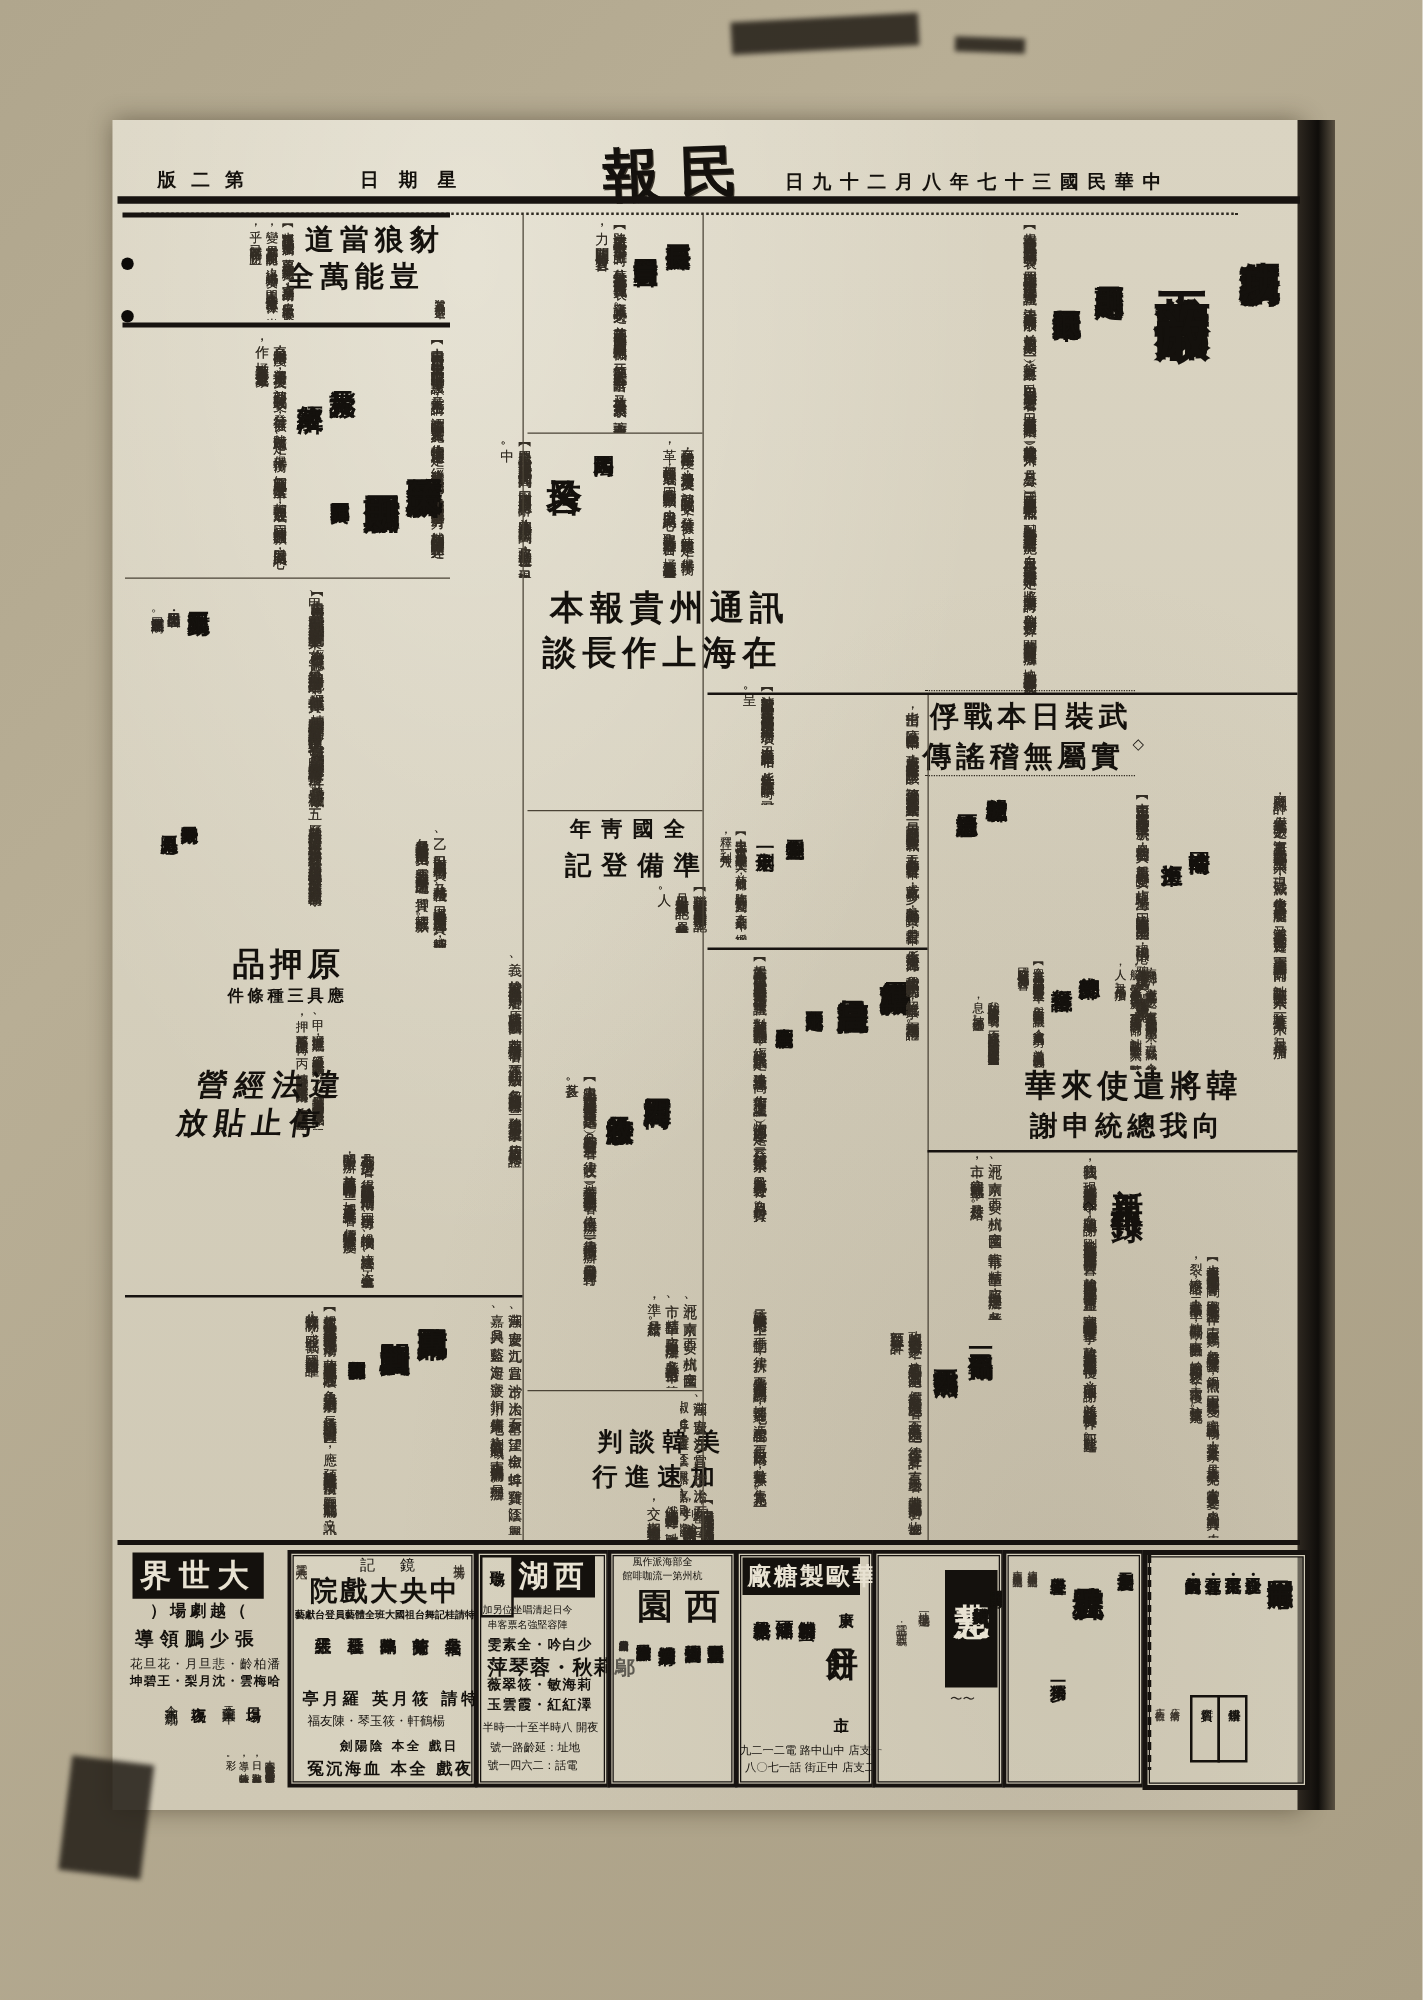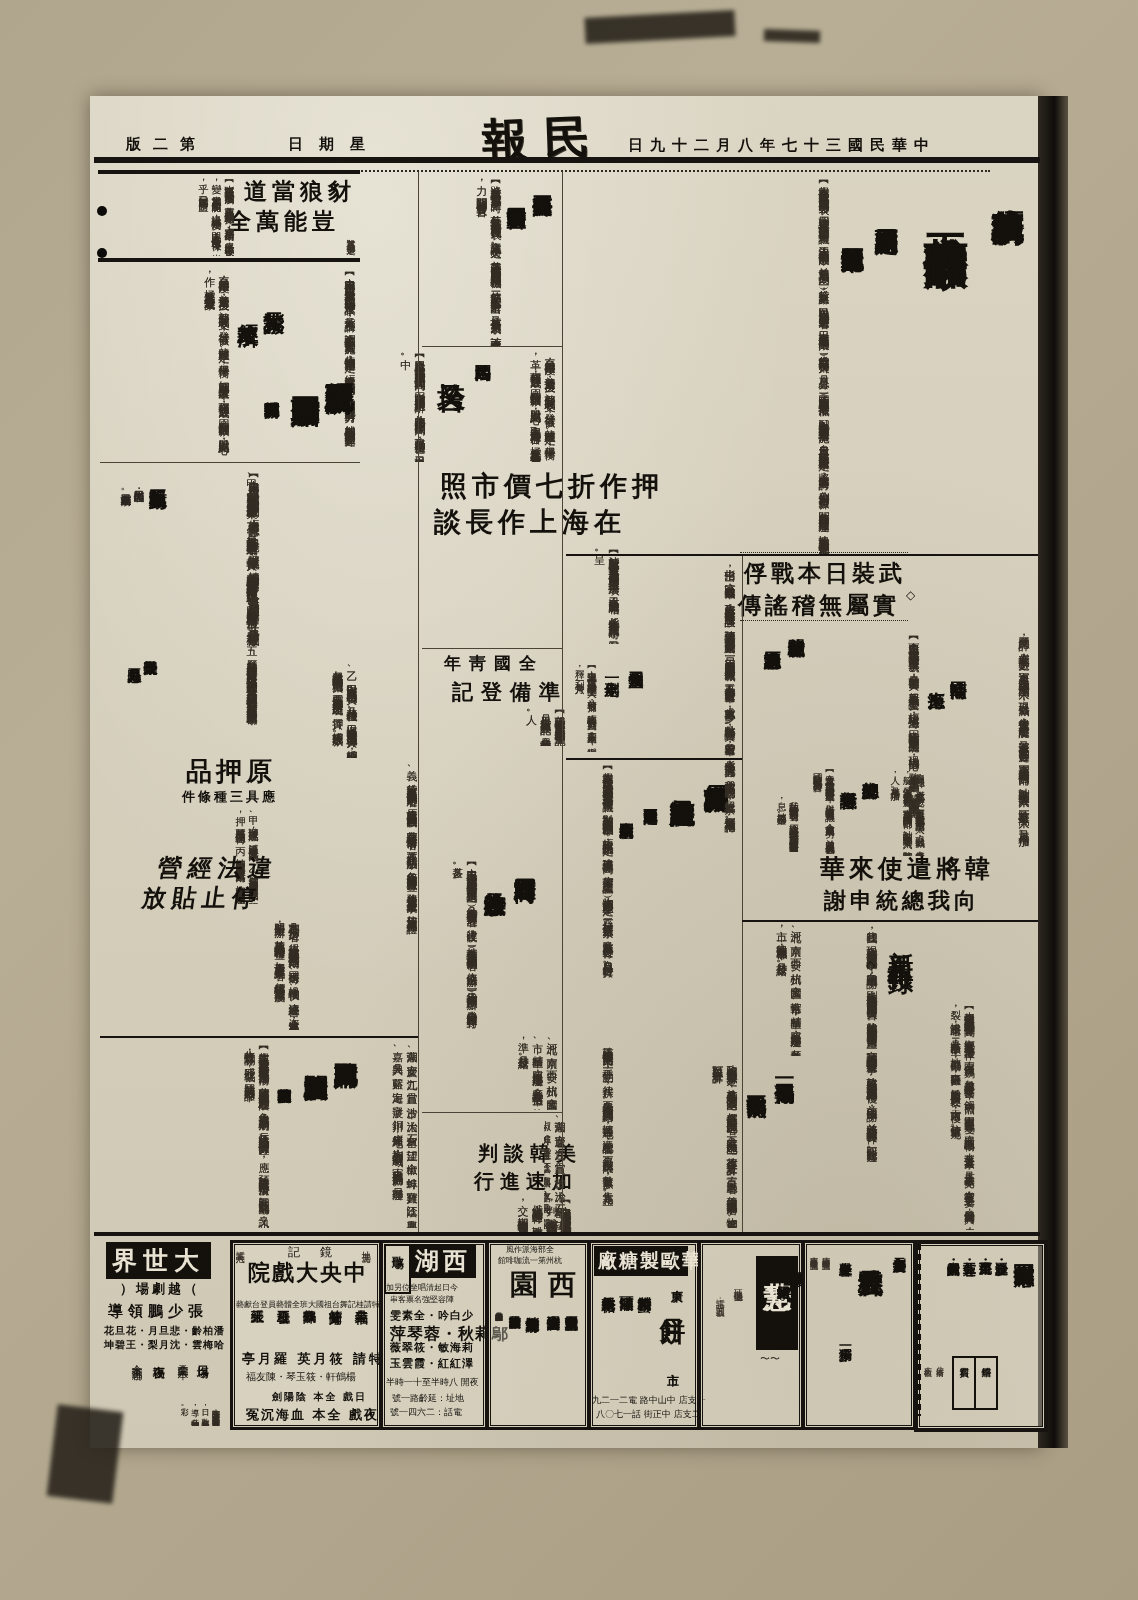--- a/index.html
+++ b/index.html
@@ -149,65 +149,65 @@
 <div class="v hl" style="left:948px;top:668px;height:82px;font-size:17px;">法國商輪</div>
 <div class="v hl" style="left:926px;top:678px;height:82px;font-size:17px;">拒來上海</div>
 <div class="body-col" style="left:886px;top:632px;width:34px;height:220px;">【中央西貢二十七日專電】法商輪（章彼里洪）號，今晨碇泊西貢，船員要求保證安全，拒絕駛來上海，因該輪昨在西貢港閘工人罷工，現泊中國港，鴉片事件所造成之後果，聞（安達爾黎明）號檢查泉認。</div>
 <div class="body-col" style="left:968px;top:628px;width:62px;height:300px;">夏門總計，亦僅七萬五千之數，海軍員兵二次大戰高潮期十六萬三千人，現已裁減，今後僅留二百八十艘艦艇，又派海軍部長今已勘合各處，空軍擴大編一國防各部門，計劃歐洲大陸近六千人，駐英著有一萬二千人，月來三倍增加。</div>
 
 <div class="v hl" style="left:860px;top:768px;height:82px;font-size:17px;">麥帥總部</div>
 <div class="v hl" style="left:838px;top:778px;height:82px;font-size:17px;">舉行會議</div>
 <div class="body-col" style="left:806px;top:766px;width:30px;height:88px;font-size:9.5px;">【合眾東京二十八日電】麥帥總部本日自晨至午，舉行高級官員會議，會商遠東局勢，並邀盟國代表列席，今後認國府駐日代表亦將與會。</div>
 <div class="body-col" style="left:888px;top:768px;width:38px;height:88px;font-size:9.5px;">夏門總計，亦僅七萬五千之數，海軍員兵二次大戰高潮期十六萬三千人，現已裁減，今後僅留二百八十艘艦艇，又派海軍部長今已勘合各處，空軍擴大編一國防各部門，計劃歐洲大陸近六千人，駐英著有一萬二千人，月來三倍增加。</div>
 
-<div class="hrv" style="left:440px;top:468px;font-size:27px;letter-spacing:5px;">照市價七折作押</div>
+<div class="hrv" style="left:440px;top:468px;font-size:27px;letter-spacing:5px;">本報貴州通訊</div>
 <div class="hrv" style="left:434px;top:504px;font-size:27px;letter-spacing:5px;">談長作上海在</div>
 <div class="body-col" style="left:426px;top:546px;width:194px;height:98px;">【法新社聖塞巴斯十一日電】西班牙元首佛朗哥與前王位繼承人唐璜，已在海上遊艇相晤，此係六年來首次會談三小時，已向阿甲里府總統提出辭呈。</div>
 
 <div class="v hl" style="left:626px;top:660px;height:112px;font-size:15px;">滬三學生宣判</div>
 <div class="v hl" style="left:602px;top:670px;height:80px;font-size:15px;">處刑一年</div>
 <div class="body-col" style="left:566px;top:662px;width:32px;height:90px;font-size:9.5px;">【中央上海二十八日電】上海法學院學生三人，前曾被捕，昨經特刑庭宣判，各處刑一年，緩刑宣布後即開釋，利一年六月。</div>
 
-<div class="hrv" style="left:444px;top:652px;font-size:17px;letter-spacing:8px;">年靑國全</div>
+<div class="hrv" style="left:456px;top:652px;font-size:17px;letter-spacing:8px;">年靑國全</div>
 <div class="hrv" style="left:452px;top:678px;font-size:21px;letter-spacing:8px;">記登備準</div>
 <div class="body-col" style="left:426px;top:706px;width:140px;height:40px;">【美聯社華盛頓廿八日電】美全國青年準備登記，陸軍部宣布自本月卅日起實施徵兵登記，會員廿八歲以下陸軍五萬人。</div>
 
 <div class="rule-v" style="left:418px;top:172px;height:1060px;"></div>
 <div class="rule-v" style="left:562px;top:172px;height:1060px;"></div>
 <div class="rule-v" style="left:742px;top:556px;height:676px;"></div>
 <div class="rule-h" style="left:422px;top:346px;width:140px;height:1px;background:#4a4336;"></div>
 <div class="rule-h" style="left:100px;top:462px;width:260px;height:1px;background:#4a4336;"></div>
 <div class="rule-h" style="left:566px;top:554px;width:472px;height:2px;"></div>
 <div class="rule-h" style="left:422px;top:648px;width:140px;height:1px;background:#4a4336;"></div>
 <div class="rule-h" style="left:566px;top:758px;width:176px;height:2px;"></div>
 <div class="rule-h" style="left:742px;top:920px;width:296px;height:2px;"></div>
 <div class="rule-h" style="left:100px;top:1036px;width:318px;height:2px;"></div>
 <div class="rule-h" style="left:422px;top:1112px;width:140px;height:1px;background:#4a4336;"></div>
 <div class="rule-h" style="left:94px;top:1232px;width:946px;height:4px;"></div>
 
 <div class="abs" style="left:98px;top:1240px;width:126px;height:186px;">
   <div class="hrv inv" style="left:8px;top:2px;font-size:25px;letter-spacing:6px;padding:2px 6px;">界世大</div>
   <div class="hrv" style="left:22px;top:40px;font-size:13px;letter-spacing:3px;">）場劇越（</div>
   <div class="hrv" style="left:10px;top:62px;font-size:15px;letter-spacing:5px;">導領鵬少張</div>
-  <div class="hrv" style="left:6px;top:84px;font-size:10px;font-weight:bold;letter-spacing:1px;">花旦花・月旦悲・齡柏潘</div>
+  <div class="hrv" style="left:6px;top:84px;font-size:10px;font-weight:normal;letter-spacing:1px;">花旦花・月旦悲・齡柏潘</div>
   <div class="hrv" style="left:6px;top:98px;font-size:10px;font-weight:bold;letter-spacing:1px;">坤碧王・梨月沈・雲梅哈</div>
   <div class="v hl" style="left:96px;top:116px;height:40px;font-size:12px;">日塲</div>
   <div class="v" style="left:76px;top:116px;height:44px;font-size:11px;color:#1c1914;">盂蘭會 二本</div>
   <div class="v hl" style="left:52px;top:116px;height:40px;font-size:12px;">夜塲</div>
   <div class="v" style="left:30px;top:116px;height:44px;font-size:11px;color:#1c1914;">全本 沉香扇</div>
   <div class="body-col" style="left:2px;top:162px;width:120px;height:24px;font-size:8px;">本院全體演員此次出演各界前來感工塲起入福日，歡迎各界惠臨指導，特色續演個個精彩。</div>
 </div>
 
 <div class="frame" style="left:230px;top:1240px;width:146px;height:184px;"></div>
 <div class="abs" style="left:232px;top:1242px;width:142px;height:180px;">
   <div class="hrv" style="left:56px;top:2px;font-size:12px;letter-spacing:20px;font-weight:normal;">記鏡</div>
   <div class="v small-col" style="left:128px;top:2px;height:56px;">地址 三元坊</div>
   <div class="hrv" style="left:16px;top:16px;font-size:22px;letter-spacing:2px;">院戲大央中</div>
   <div class="v small-col" style="left:2px;top:2px;height:56px;">電話 二六七八</div>
-  <div class="hrv" style="left:4px;top:57px;font-size:8px;font-weight:normal;letter-spacing:0;">藝獻台登員藝體全班大國祖台舞記桂請特</div>
+  <div class="hrv" style="left:4px;top:44px;font-size:8px;font-weight:bold;letter-spacing:0;">藝獻台登員藝體全班大國祖台舞記桂請特</div>
   <div class="v hl" style="left:120px;top:58px;height:48px;font-size:13px;">吳福奎</div>
   <div class="v hl" style="left:94px;top:58px;height:48px;font-size:13px;">筱蘭芳</div>
   <div class="v hl" style="left:68px;top:58px;height:48px;font-size:13px;">陳鶴皋</div>
   <div class="v hl" style="left:42px;top:58px;height:48px;font-size:13px;">王桂發</div>
   <div class="v hl" style="left:16px;top:58px;height:48px;font-size:13px;">張天紅</div>
   <div class="hrv" style="left:10px;top:108px;font-size:13px;letter-spacing:3px;">亭月羅 英月筱 請特</div>
   <div class="hrv" style="left:14px;top:128px;font-size:10px;font-weight:normal;">福友陳・琴玉筱・軒鶴楊</div>
   <div class="hrv" style="left:40px;top:148px;font-size:10px;letter-spacing:2px;text-align:center;">劍陽陰 本全 戲日</div>
   <div class="hrv" style="left:14px;top:164px;font-size:13px;letter-spacing:2px;">冤沉海血 本全 戲夜</div>
 </div>

